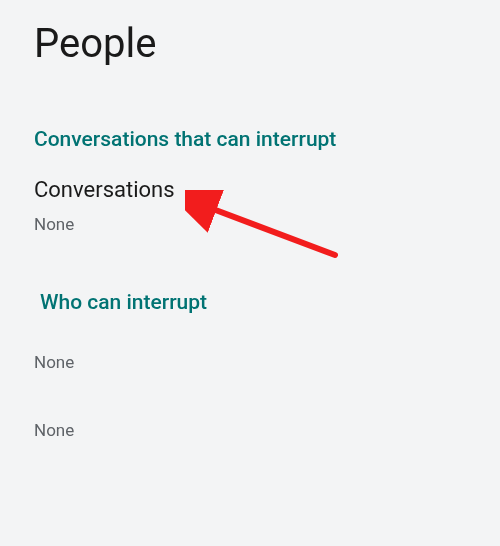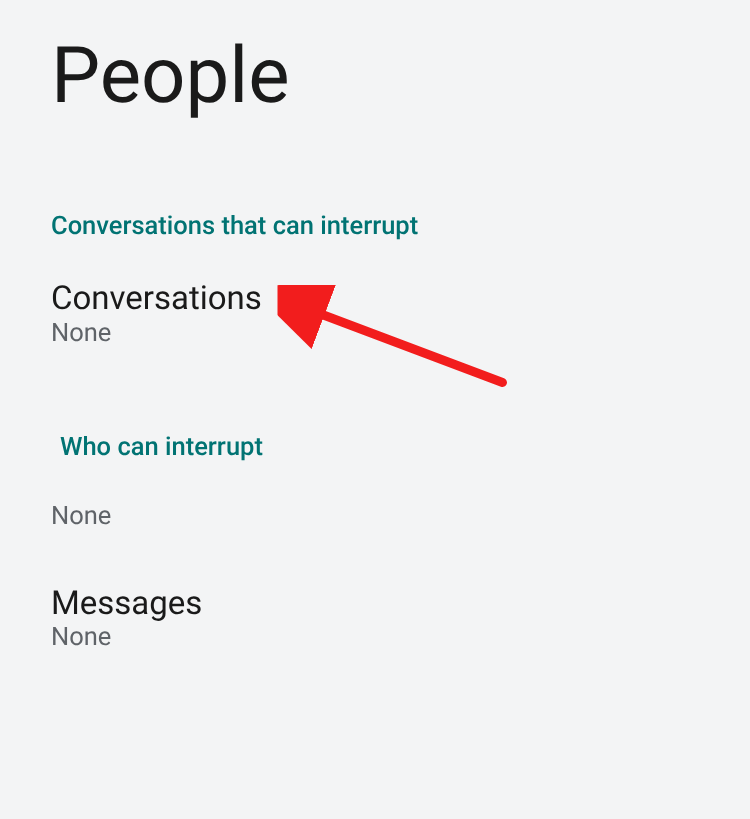--- a/index.html
+++ b/index.html
@@ -10,27 +10,27 @@
     body {
       width: 500px;
       height: 546px;
       background: #f3f4f5;
       font-family: Roboto, "Helvetica Neue", Arial, sans-serif;
       position: relative;
       overflow: hidden;
       color: #1a1a1a;
     }
     .page-title {
-      font-size: 52px;
+      font-size: 40px;
       font-weight: 400;
       padding: 20px 34px 10px 34px;
       color: #1a1a1a;
     }
     .section-header {
-      font-size: 17px;
+      font-size: 21px;
       font-weight: 500;
       color: #017373;
       padding: 50px 34px 8px 34px;
     }
     .section-header.second {
       padding-top: 38px;
       padding-left: 40px;
     }
     .list-item {
       padding: 18px 34px 18px 34px;
@@ -38,21 +38,21 @@
     }
     .item-title {
       font-size: 22px;
       font-weight: 400;
       color: #1a1a1a;
     }
     .item-value {
       font-size: 17px;
       font-weight: 400;
       color: #5f6368;
-      margin-top: 0;
+      margin-top: 12px;
     }
     .arrow-annotation {
       position: absolute;
       left: 185px;
       top: 190px;
       pointer-events: none;
     }
   </style>
 </head>
 <body>
@@ -66,21 +66,20 @@
   <div class="item-value">None</div>
 </div>
 
 <div class="section-header second">Who can interrupt</div>
 
 <div class="list-item">
   <div class="item-value">None</div>
 </div>
 
 <div class="list-item">
-  <div class="item-title">Messages</div>
   <div class="item-value">None</div>
 </div>
 
 <svg class="arrow-annotation" width="170" height="90" viewBox="0 0 170 90">
   <defs>
     <marker id="arrowhead" markerWidth="9" markerHeight="8" refX="2" refY="4" orient="auto">
       <polygon points="0 0, 9 4, 0 8" fill="#f21d1d"></polygon>
     </marker>
   </defs>
   <line x1="150" y1="65" x2="20" y2="16" stroke="#f21d1d" stroke-width="6" marker-end="url(#arrowhead)" stroke-linecap="round"></line>

